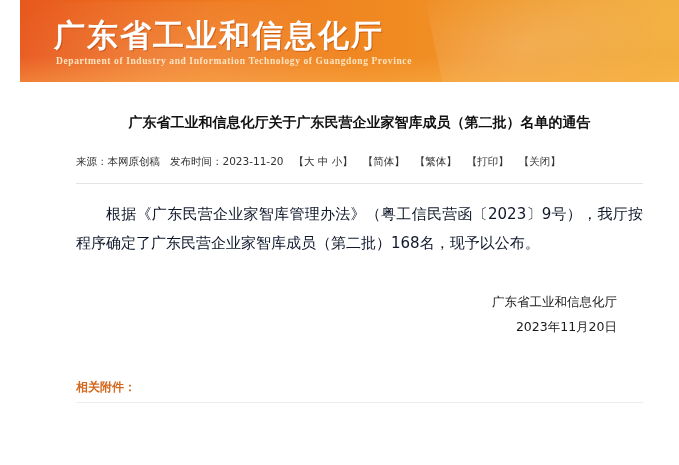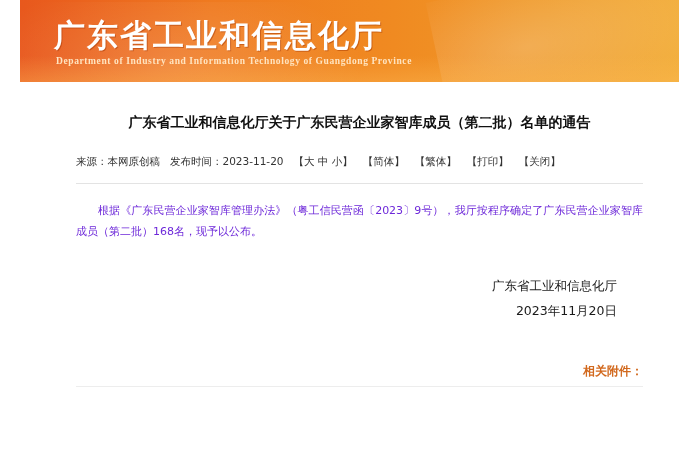--- a/index.html
+++ b/index.html
@@ -128,42 +128,41 @@
   .meta-row span.gap { display: inline-block; width: 10px; }
   .meta-link { color: #333333; cursor: pointer; }
   .meta-bracket { color: #333333; }
   .rule {
     margin-top: 14px;
     border-top: 1px solid #e3e3e3;
   }
   .body-p {
     margin-top: 16px;
     font-family: "DejaVu Sans", "Liberation Sans", sans-serif;
-    font-size: 11px;
-    color: #6d28d9;
+    font-size: 15px;
+    color: #0f172a;
     line-height: 1.95;
     text-indent: 2em;
     text-align: justify;
   }
   .sign {
     margin-top: 30px;
     text-align: right;
     font-family: "DejaVu Sans", "Liberation Sans", sans-serif;
     font-size: 12.5px;
     color: #1a1a1a;
     line-height: 2.0;
     padding-right: 26px;
   }
   .attach-head {
     margin-top: 40px;
     font-family: "DejaVu Sans", "Liberation Sans", sans-serif;
     font-size: 12px;
     font-weight: bold;
     color: #d2691e;
-    text-align: right;
   }
   .attach-rule {
     margin-top: 6px;
     border-top: 1px solid #ededed;
   }
 </style>
 </head>
 <body>
 
 <div class="page">

